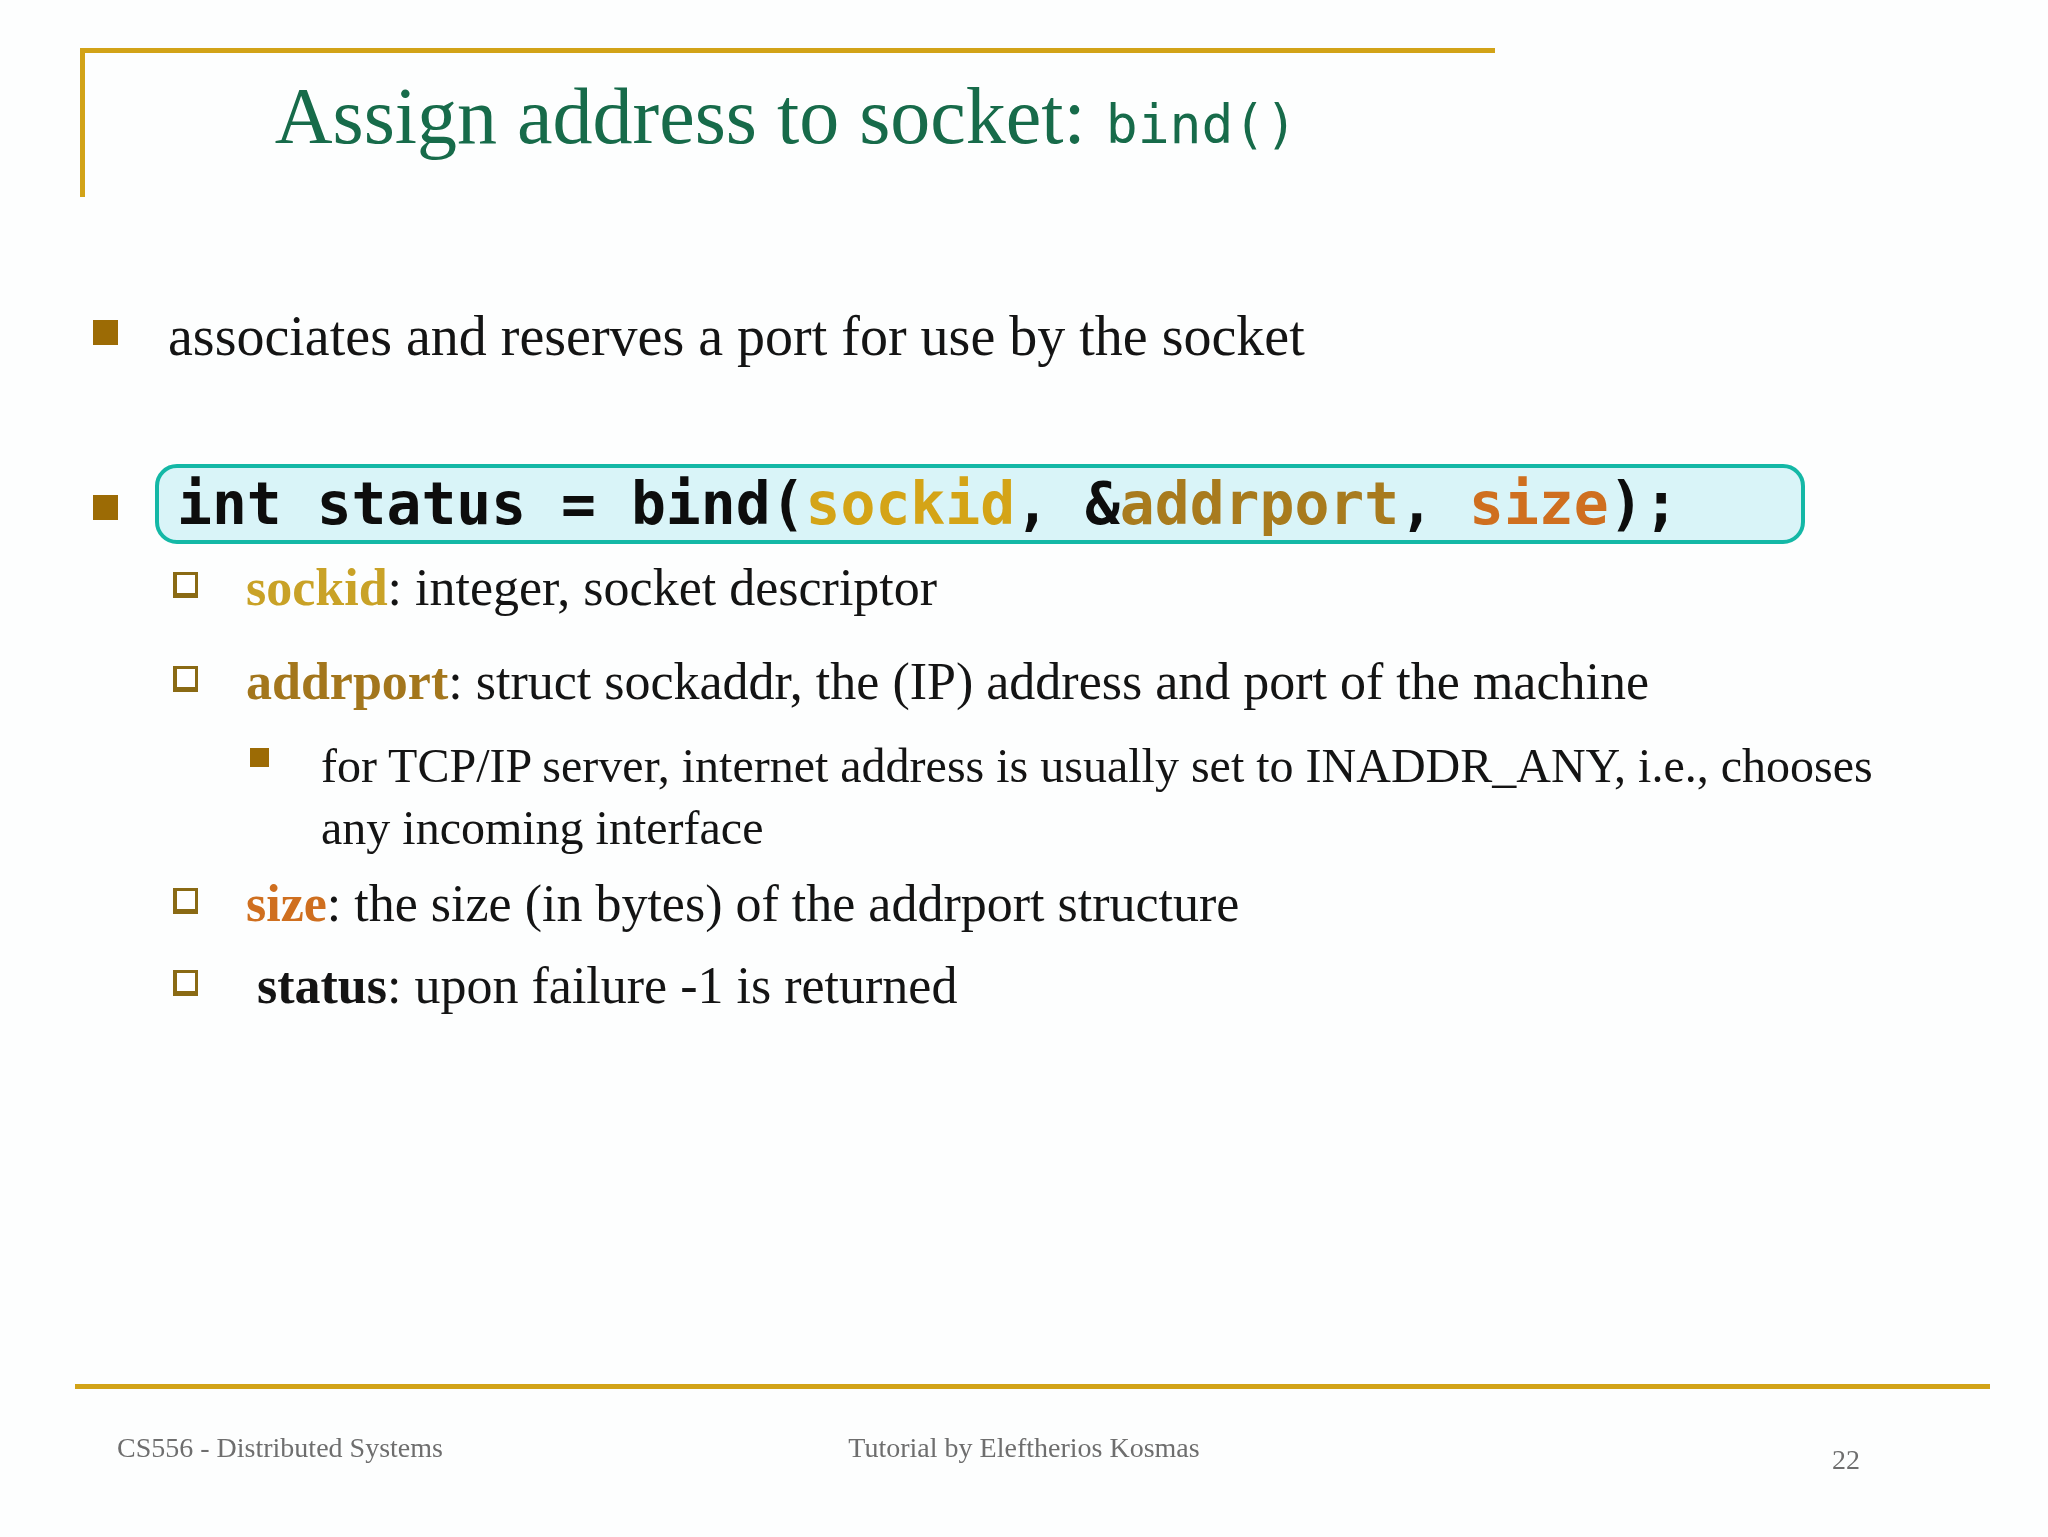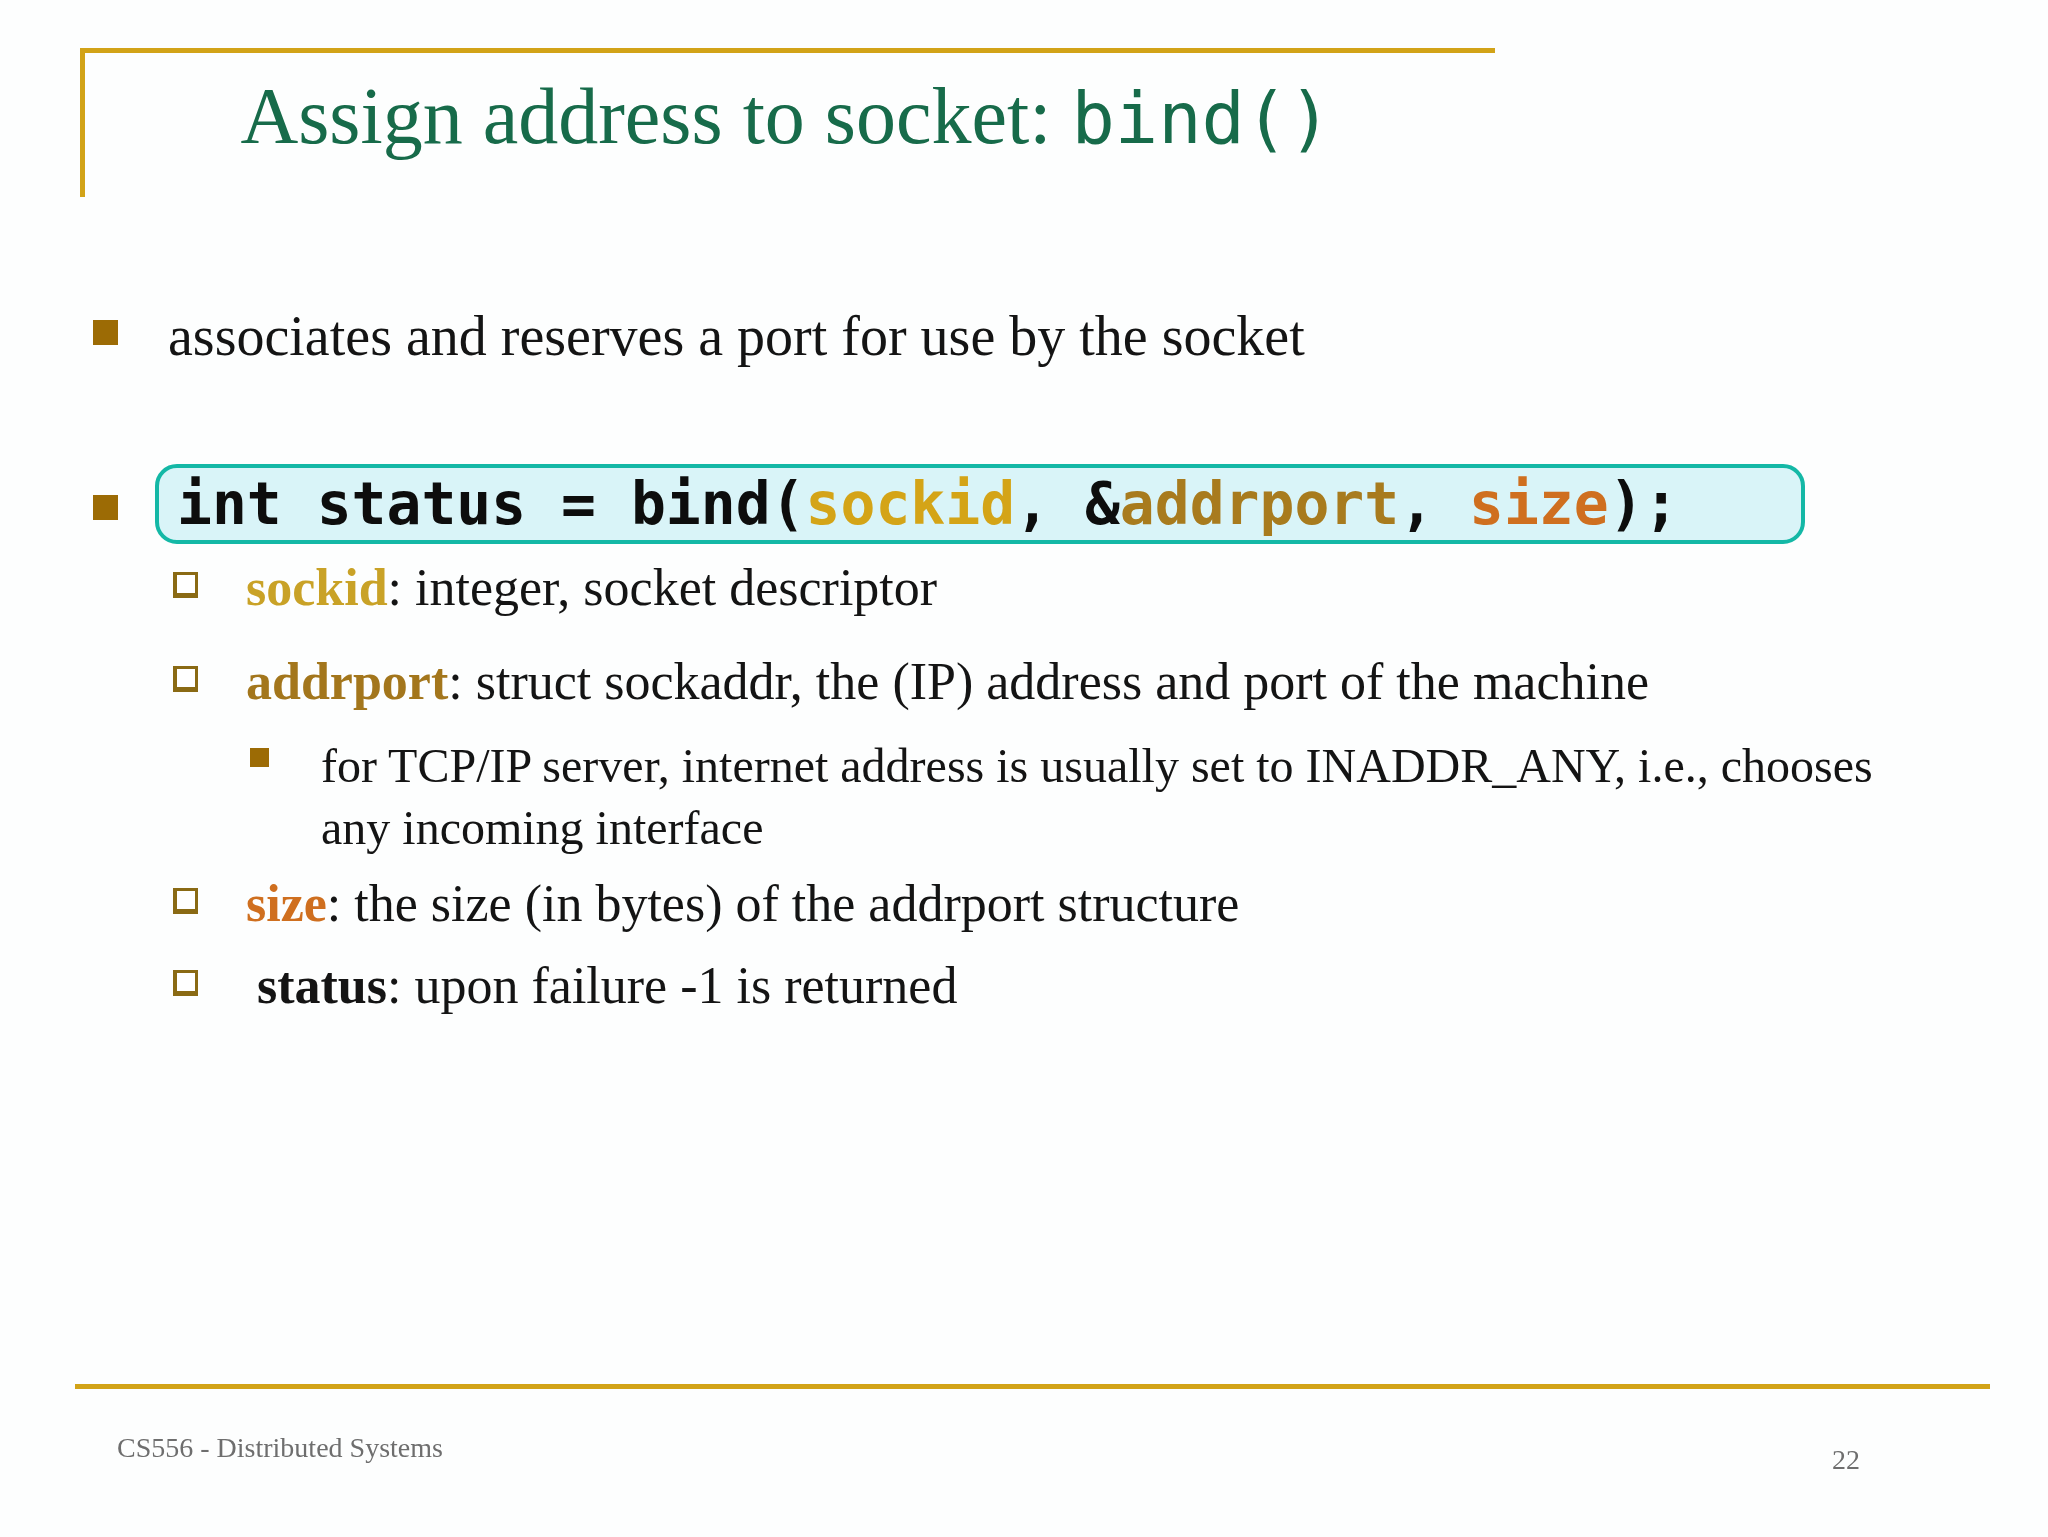--- a/index.html
+++ b/index.html
@@ -15,21 +15,21 @@
   
   .title-frame{
     position:absolute;left:80px;top:48px;width:1410px;height:144px;
     border-top:5px solid #d2a318;border-left:5px solid #d2a318;
   }
   .title-text{
     position:absolute;left:80px;top:62px;width:1412px;
     text-align:center;font-size:80px;line-height:1.35;
     color:#176b4a;white-space:nowrap;
   }
-  .title-code{font-family:"DejaVu Sans Mono", monospace;font-size:72px;}
+  .title-code{font-family:"DejaVu Sans Mono", monospace;font-size:53px;}
 
   
   .row{position:absolute;display:flex;align-items:flex-start;}
   .sq-filled{
     width:25px;height:25px;background:#9c6b05;flex:0 0 auto;
   }
   .sq-hollow{
     width:18px;height:18px;background:#fff;
     border:3px solid #8a6a14;border-bottom-width:5px;border-left-width:4px;
     flex:0 0 auto;
@@ -110,16 +110,17 @@
   </div>
 
   <div class="row" style="left:173px;top:970px;">
     <span class="sq-hollow"></span>
     <span class="lvl2-text"><span class="kw kw-status">status</span><span>: upon failure -1 is returned</span></span>
   </div>
 
   <div class="footer-line"></div>
   <div class="footer">
     <span class="footer-left">CS556 - Distributed Systems</span>
+    <span class="footer-center">Tutorial by Eleftherios Kosmas</span>
     <span class="footer-page">22</span>
   </div>
 
 </div>
 
 </body></html>

